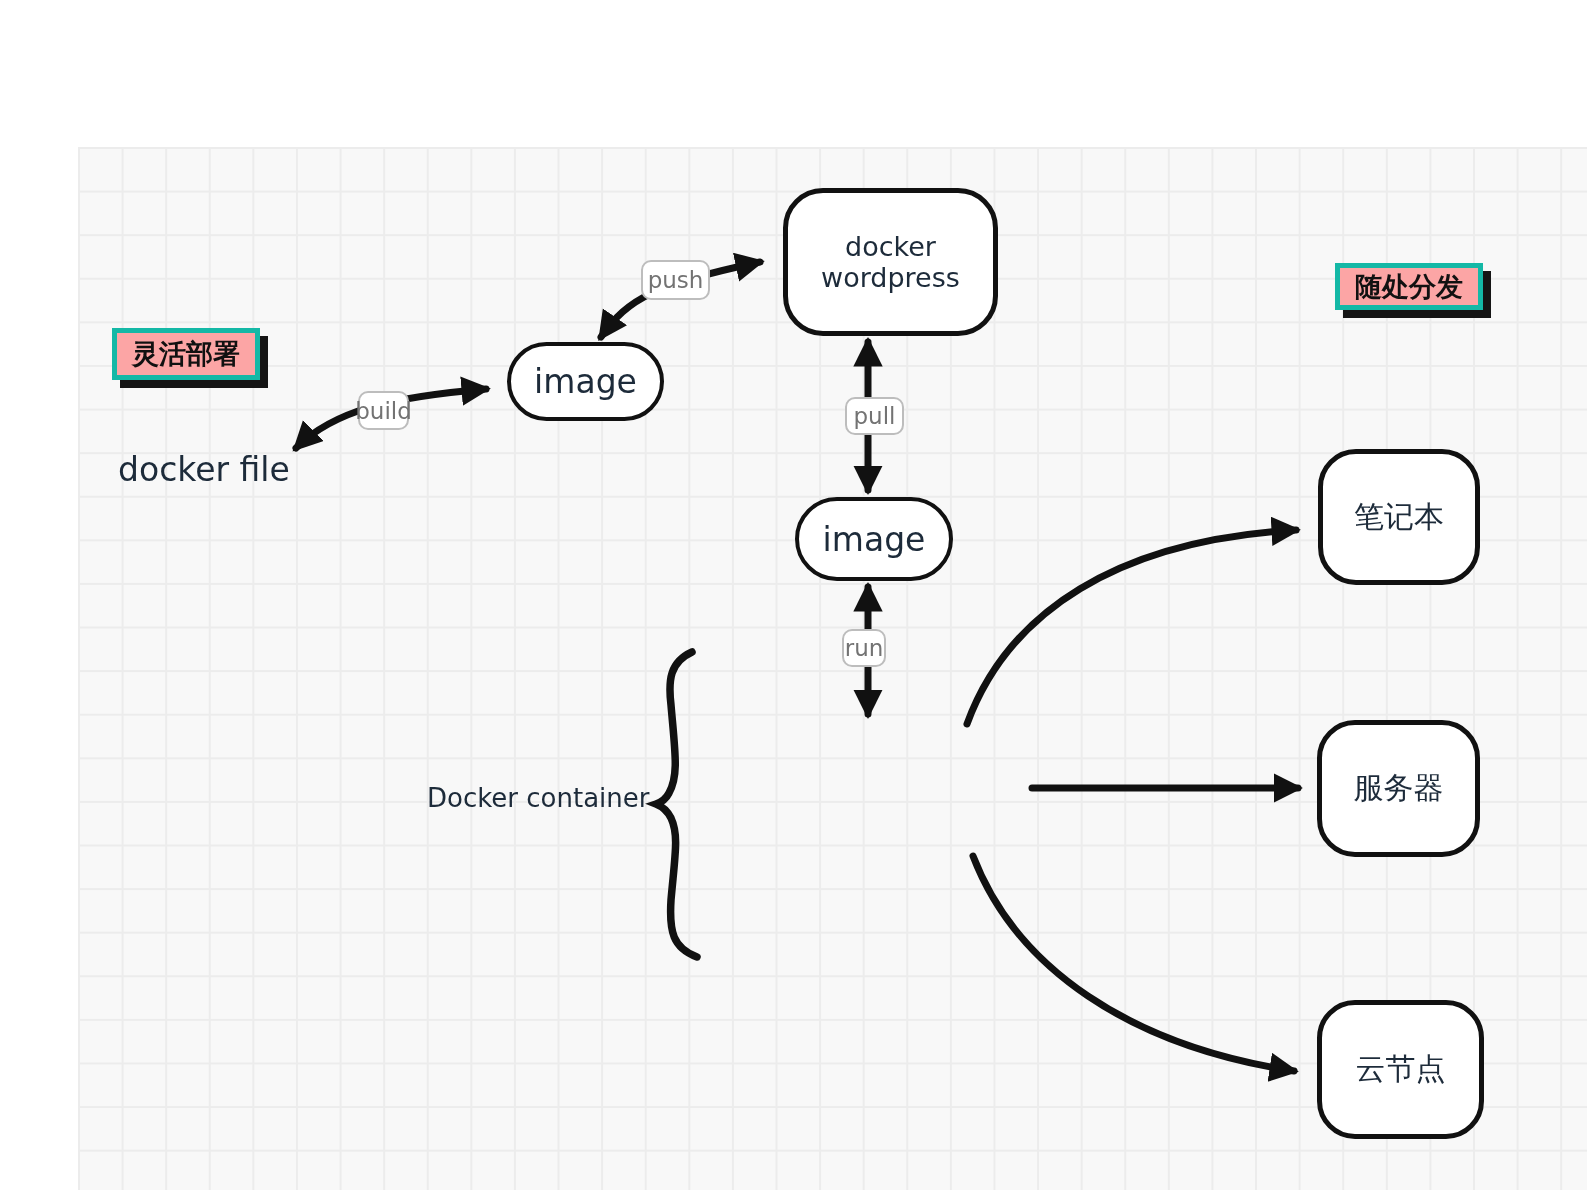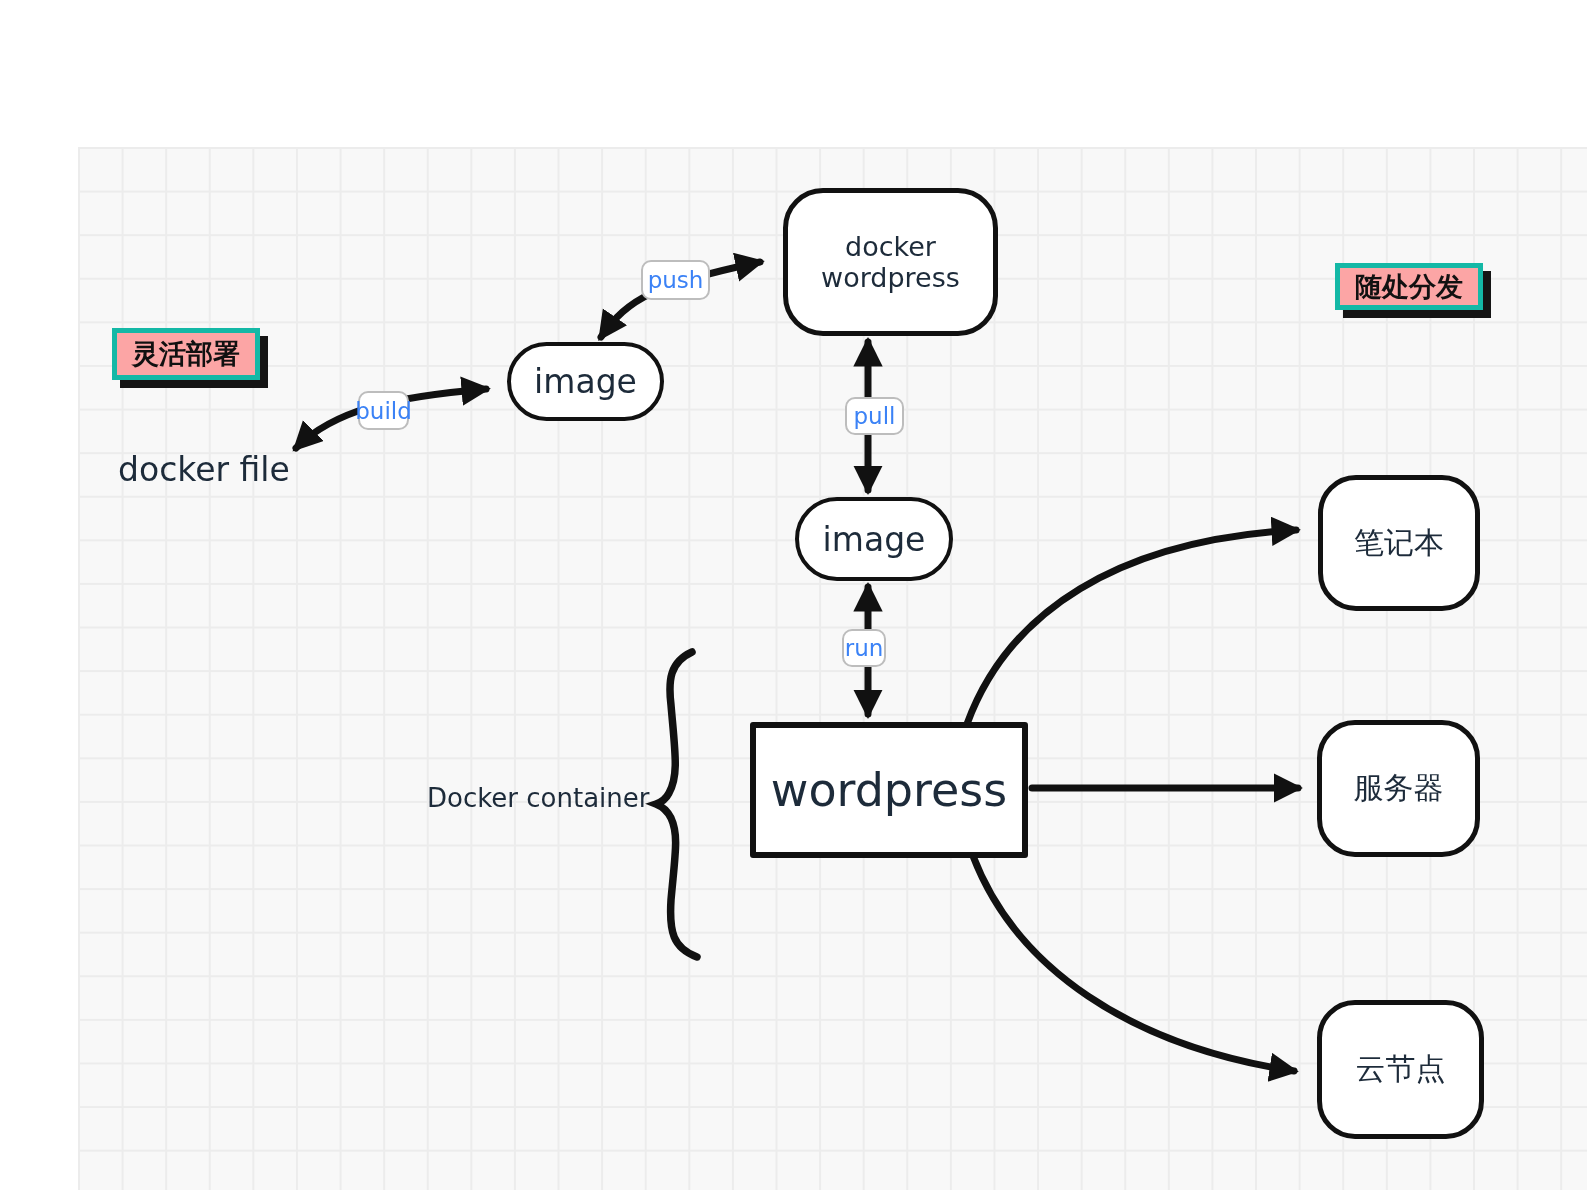--- a/index.html
+++ b/index.html
@@ -34,21 +34,21 @@
     text-align:center;
   }
   .pill      { border-radius:42px; border-width:4px; font-size:33px; }
   .roundrect { border-radius:40px; font-size:27px; }
   .sq        { border-radius:38px; font-size:30px; }
   .rect      { border-radius:3px; border-width:6px; font-size:46px; }
 
   .elabel {
     position:absolute; box-sizing:border-box;
     background:#fff; border:2px solid #bdbdbd; border-radius:10px;
-    color:#3b82f6; font-size:23px;
+    color:#737373; font-size:23px;
     display:flex; align-items:center; justify-content:center;
   }
 
   .badge {
     position:absolute; box-sizing:border-box;
     background:#fca5a5; border:5px solid #14b8a6;
     box-shadow:8px 8px 0 #151515;
     color:#111; font-size:27px; font-weight:bold;
     font-family:"DejaVu Serif", serif;
     display:flex; align-items:center; justify-content:center;
@@ -99,23 +99,22 @@
 
   <div class="freetext dockerfile">docker file</div>
   <div class="freetext container-label">Docker container</div>
 
   <div class="node pill" style="left:507px; top:342px; width:157px; height:79px;">image</div>
 
   <div class="node roundrect" style="left:783px; top:188px; width:215px; height:148px;">docker wordpress</div>
 
   <div class="node pill" style="left:795px; top:497px; width:158px; height:84px;">image</div>
 
-  <div class="node rect" style="left:750px; top:722px; width:278px; height:136px;">wordpress</div>
 
-  <div class="node sq" style="left:1318px; top:475px; width:162px; height:136px;">笔记本</div>
+  <div class="node sq" style="left:1318px; top:449px; width:162px; height:136px;">笔记本</div>
 
   <div class="node sq" style="left:1317px; top:720px; width:163px; height:137px;">服务器</div>
 
   <div class="node sq" style="left:1317px; top:1000px; width:167px; height:139px;">云节点</div>
 
   <div class="elabel" style="left:358px; top:391px; width:51px; height:39px;">build</div>
   <div class="elabel" style="left:641px; top:260px; width:69px; height:40px;">push</div>
   <div class="elabel" style="left:845px; top:397px; width:59px; height:38px;text-align:center;">pull</div>
   <div class="elabel" style="left:842px; top:629px; width:44px; height:38px;">run</div>
 

